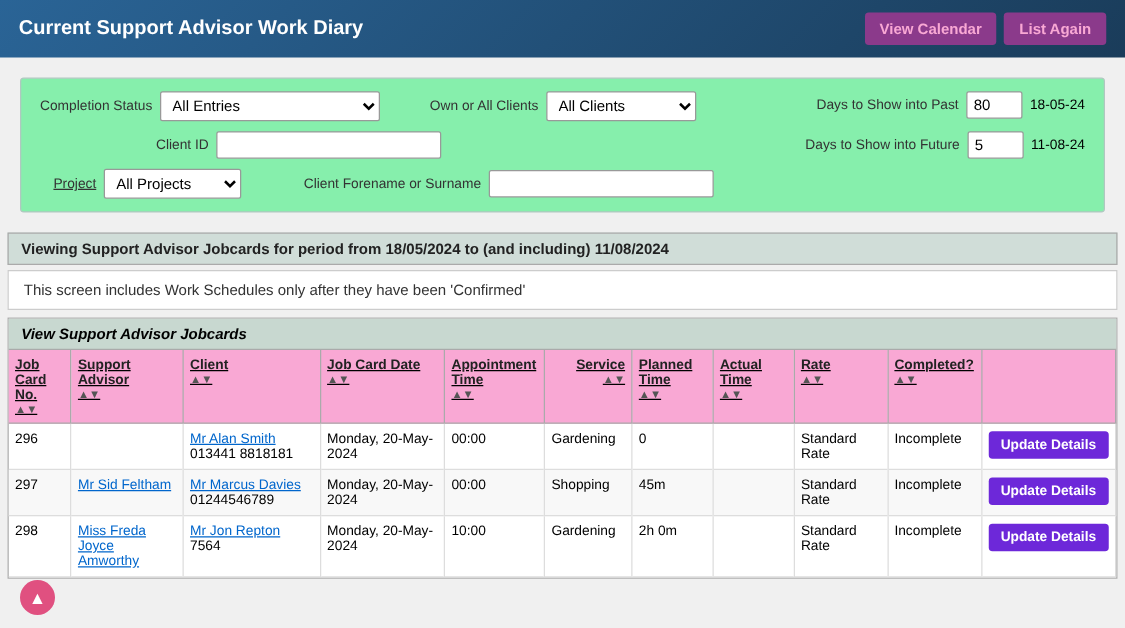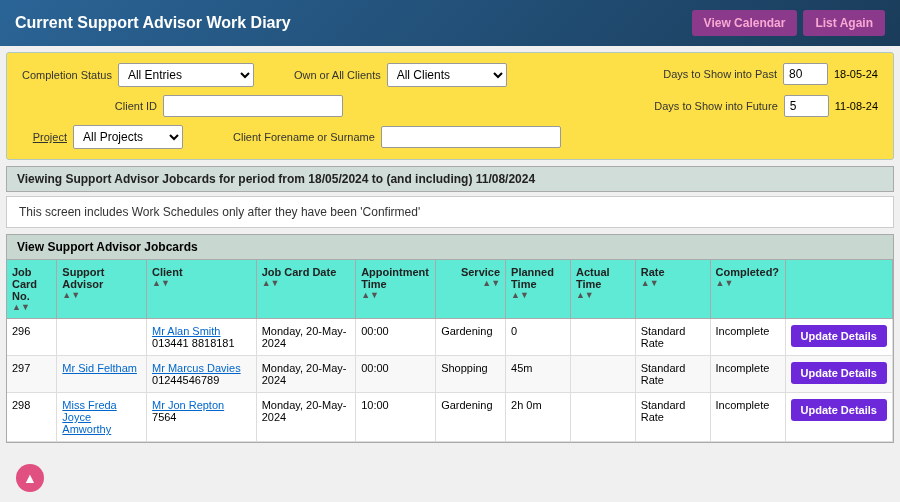--- a/index.html
+++ b/index.html
@@ -20,23 +20,23 @@
       color: #f9a8d4;
       border: none;
       padding: 6px 12px;
       cursor: pointer;
       font-size: 12px;
       font-weight: bold;
       border-radius: 3px;
     }
 
     .filter-section {
-      background: #fde047;
+      background: #86efac;
       border: 1px solid #b0c8c0;
-      margin: 6px;
+      margin: 16px;
       padding: 10px 15px;
       border-radius: 3px;
     }
     .filter-label { color: #333; font-size: 12px; text-align: right; }
     .filter-section select, .filter-section input[type="text"], .filter-section input[type="number"] {
       border: 1px solid #999;
       padding: 3px 5px;
       font-size: 12px;
       border-radius: 2px;
     }
@@ -70,28 +70,30 @@
       margin: 0 6px 6px 6px;
       border: 1px solid #aaa;
       background: white;
     }
     .table-title {
       background: #c8d8d0;
       padding: 5px 10px;
       font-size: 12px;
       font-weight: bold;
       border-bottom: 1px solid #aaa;
+      font-style: italic;
     }
     table {
       width: 100%;
       border-collapse: collapse;
       font-size: 11px;
     }
     thead tr {
-      background: #5eead4;
+      background: #f9a8d4;
+      text-decoration: underline;
     }
     thead th {
       padding: 6px 5px;
       text-align: left;
       border-right: 1px solid #aaa;
       border-bottom: 1px solid #aaa;
       font-size: 11px;
       font-weight: bold;
       color: #222;
       vertical-align: top;
@@ -143,21 +145,21 @@
     <button class="btn-purple">View Calendar</button>
     <button class="btn-purple">List Again</button>
   </div>
 </div>
 
 <div class="filter-section">
 
   <div style="display:flex; align-items:flex-start; gap:20px; margin-bottom:8px;">
     <div class="filter-item">
       <label class="filter-label" style="min-width:80px; text-align:right; font-size:11px;">Completion Status</label>
-      <select style="width:136px;">
+      <select style="width:176px;">
         <option>All Entries</option>
         <option>Complete</option>
         <option>Incomplete</option>
       </select>
     </div>
     <div class="filter-item" style="margin-left:20px;">
       <label class="filter-label" style="min-width:80px; text-align:right; font-size:11px;">Own or All Clients</label>
       <select style="width:120px;">
         <option>All Clients</option>
         <option>Own Clients</option>

